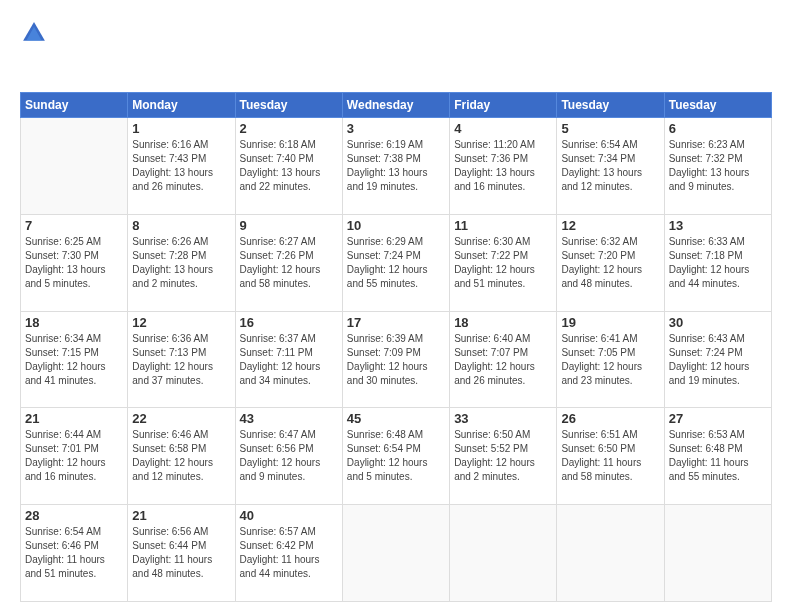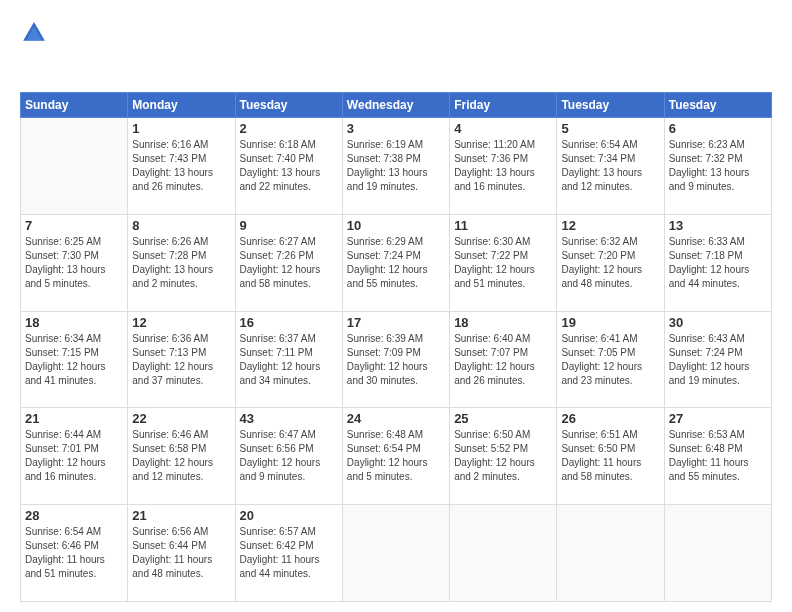--- a/index.html
+++ b/index.html
@@ -301,28 +301,28 @@
 and 12 minutes.</div>
           </td>
           <td>
             <div class="day-number">43</div>
             <div class="day-info">Sunrise: 6:47 AM
 Sunset: 6:56 PM
 Daylight: 12 hours
 and 9 minutes.</div>
           </td>
           <td>
-            <div class="day-number">24</div>
+            <div class="day-number">45</div>
             <div class="day-info">Sunrise: 6:48 AM
 Sunset: 6:54 PM
 Daylight: 12 hours
 and 5 minutes.</div>
           </td>
           <td>
-            <div class="day-number">25</div>
+            <div class="day-number">33</div>
             <div class="day-info">Sunrise: 6:50 AM
 Sunset: 5:52 PM
 Daylight: 12 hours
 and 2 minutes.</div>
           </td>
           <td>
             <div class="day-number">26</div>
             <div class="day-info">Sunrise: 6:51 AM
 Sunset: 6:50 PM
 Daylight: 11 hours
@@ -345,21 +345,21 @@
 and 51 minutes.</div>
           </td>
           <td>
             <div class="day-number">21</div>
             <div class="day-info">Sunrise: 6:56 AM
 Sunset: 6:44 PM
 Daylight: 11 hours
 and 48 minutes.</div>
           </td>
           <td>
-            <div class="day-number">20</div>
+            <div class="day-number">40</div>
             <div class="day-info">Sunrise: 6:57 AM
 Sunset: 6:42 PM
 Daylight: 11 hours
 and 44 minutes.</div>
           </td>
           <td class="empty"></td>
           <td class="empty"></td>
           <td class="empty"></td>
           <td class="empty"></td>
         </tr>

